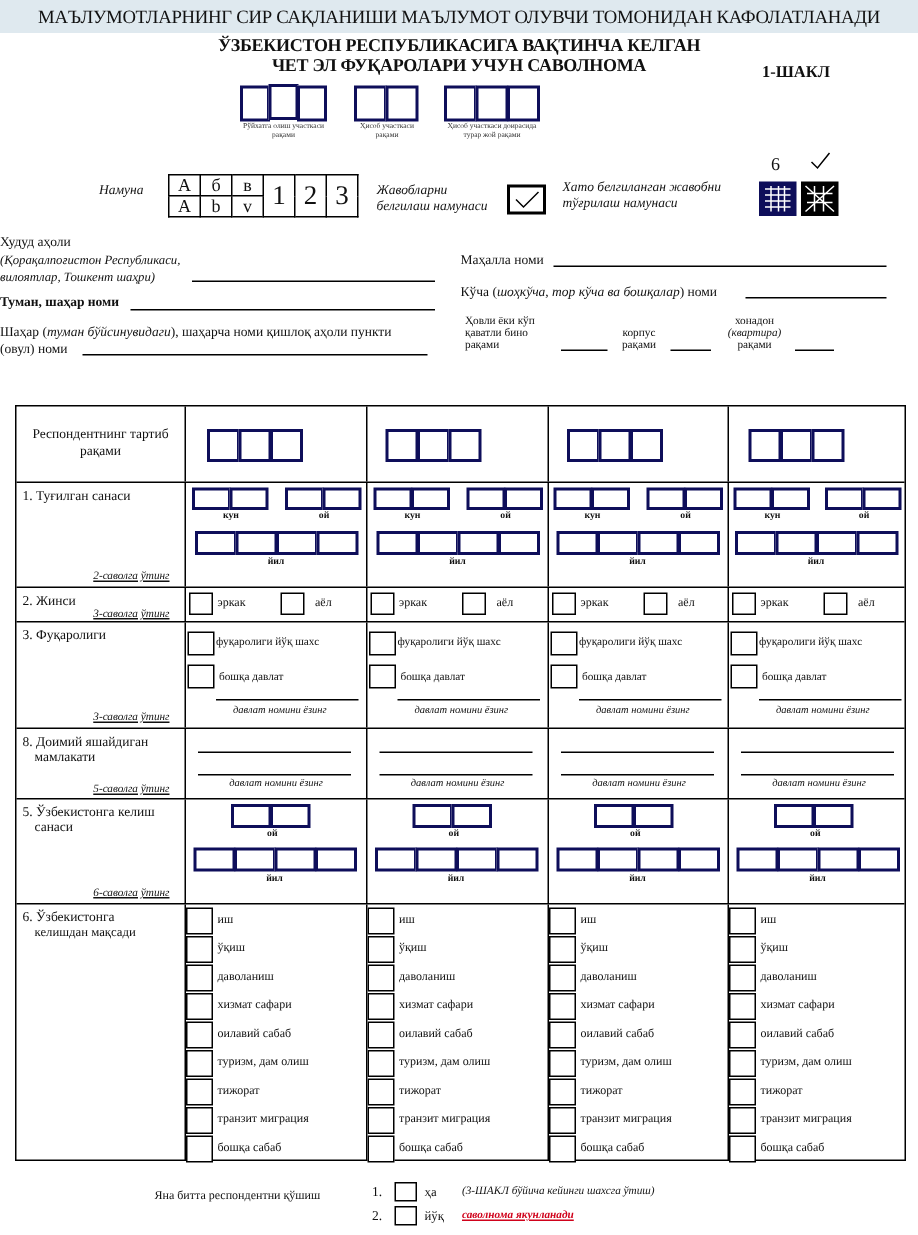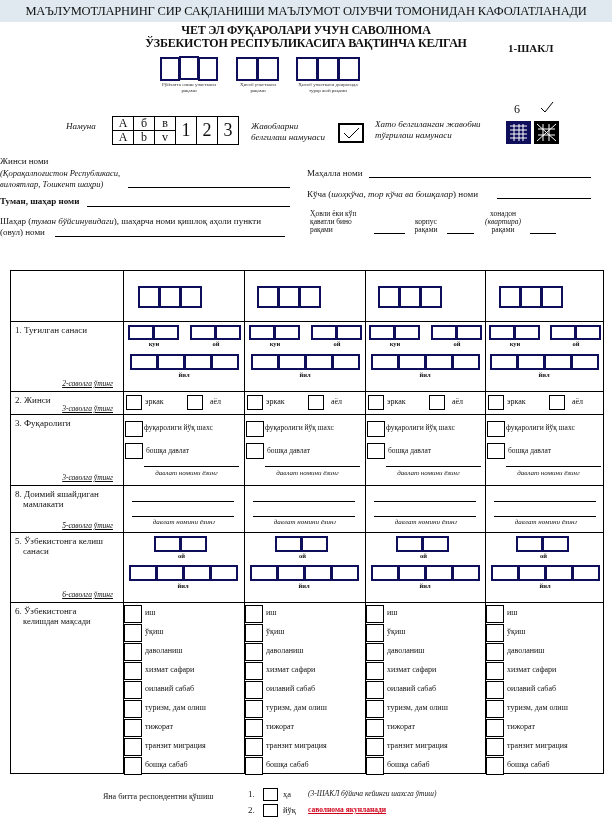--- a/index.html
+++ b/index.html
@@ -21,29 +21,29 @@
   .grid { position: absolute; left: 10px; top: 270px; width: 594px; border: 1px solid #000; }
   .row { position: absolute; left: 0; width: 592px; border-top: 1px solid #000; }
   .row.first { border-top: none; }
   .cell { position: absolute; top: 0; bottom: 0; border-left: 1px solid #000; }
   .q { position: absolute; left: 4px; top: 3px; font-size: 9px; line-height: 10px; }
   .skip { position: absolute; right: 4px; font-style: italic; font-size: 7.5px; text-decoration: underline; }
   .sub { position: absolute; font-size: 6.5px; font-weight: bold; text-align: center; }
   .opt { position: absolute; font-size: 8px; }
   .ital-cap { position: absolute; font-size: 7px; font-style: italic; text-align: center; }
   .line { position: absolute; border-top: 1px solid #000; }
-  .red { color: #d0021b; font-weight: bold; text-decoration: underline; }
+  .red { color: #d0021b; font-weight: bold; text-decoration: underline; font-style: italic; }
 </style>
 </head>
 <body>
 
 <div class="abs banner">МАЪЛУМОТЛАРНИНГ СИР САҚЛАНИШИ МАЪЛУМОТ ОЛУВЧИ ТОМОНИДАН КАФОЛАТЛАНАДИ</div>
 <div class="abs title">
+  <div>ЎЗБЕКИСТОН РЕСПУБЛИКАСИГА ВАҚТИНЧА КЕЛГАН</div>
   <div>ЧЕТ ЭЛ ФУҚАРОЛАРИ УЧУН САВОЛНОМА</div>
-  <div>ЎЗБЕКИСТОН РЕСПУБЛИКАСИГА ВАҚТИНЧА КЕЛГАН</div>
 </div>
 <div class="abs shakl">1-ШАКЛ</div>
 
 <div>
   <div class="nb" style="left:160px;top:57px;width:20px;height:24px;"></div>
   <div class="nb" style="left:179px;top:56px;width:20px;height:24px;"></div>
   <div class="nb" style="left:198px;top:57px;width:20px;height:24px;"></div>
   <div class="cap" style="left:158px;top:82px;width:62px;">Рўйхатга олиш участкаси рақами</div>
 </div>
 <div>
@@ -97,21 +97,21 @@
     </svg>
 </div>
 <div class="abs" style="left:534px;top:121px;width:25px;height:23px;background:#000;">
   <svg width="25" height="23">
       <g stroke="#fff" stroke-width="1" fill="none">
         <path d="M3 3 L22 20 M22 3 L3 20 M4 8 H21 M4 14 H21 M9 3 V20 M15 3 V20"></path>
       </g>
     </svg>
 </div>
 
-<div class="abs field-lbl" style="left:0;top:156px;">Жинси номи</div>
+<div class="abs field-lbl" style="left:0;top:156px;">Худуд аҳоли</div>
 <div class="abs it" style="left:0;top:168px;width:145px;font-size:8.5px;">(Қорақалпоғистон Республикаси, вилоятлар, Тошкент шаҳри)</div>
 <div class="uline" style="left:128px;top:187px;width:162px;"></div>
 
 <div class="abs field-lbl" style="left:0;top:196px;font-weight:bold;">Туман, шаҳар номи</div>
 <div class="uline" style="left:87px;top:206px;width:203px;"></div>
 
 <div class="abs field-lbl" style="left:0;top:216px;width:290px;">
   <span>Шаҳар (</span><i>туман бўйсинувидаги</i><span>), шаҳарча номи қишлоқ аҳоли пункти</span><br>
   <span>(овул) номи</span>
 </div>
@@ -130,20 +130,21 @@
 <div class="abs" style="left:410px;top:218px;width:32px;font-size:7.5px;text-align:center;line-height:8px;">корпус рақами</div>
 <div class="uline" style="left:447px;top:233px;width:27px;"></div>
 <div class="abs" style="left:480px;top:210px;width:46px;font-size:7.5px;text-align:center;line-height:8px;">
   <div>хонадон</div><i>(квартира)</i><div>рақами</div>
 </div>
 <div class="uline" style="left:530px;top:233px;width:26px;"></div>
 
 <div class="grid" style="height:504px;">
 
   <div class="row first" style="top:0;height:50px;">
+    <div class="abs" style="left:0;top:13px;width:112px;text-align:center;font-size:9px;line-height:11px;">Респондентнинг тартиб рақами</div>
     <div class="cell" style="left:112px;width:121px;">
       <div class="nb" style="left:14px;top:15px;width:22px;height:22px;"></div>
       <div class="nb" style="left:35px;top:15px;width:22px;height:22px;"></div>
       <div class="nb" style="left:56px;top:15px;width:22px;height:22px;"></div>
     </div>
     <div class="cell" style="left:233px;width:121px;">
       <div class="nb" style="left:12px;top:15px;width:22px;height:22px;"></div>
       <div class="nb" style="left:33px;top:15px;width:22px;height:22px;"></div>
       <div class="nb" style="left:54px;top:15px;width:22px;height:22px;"></div>
     </div>

